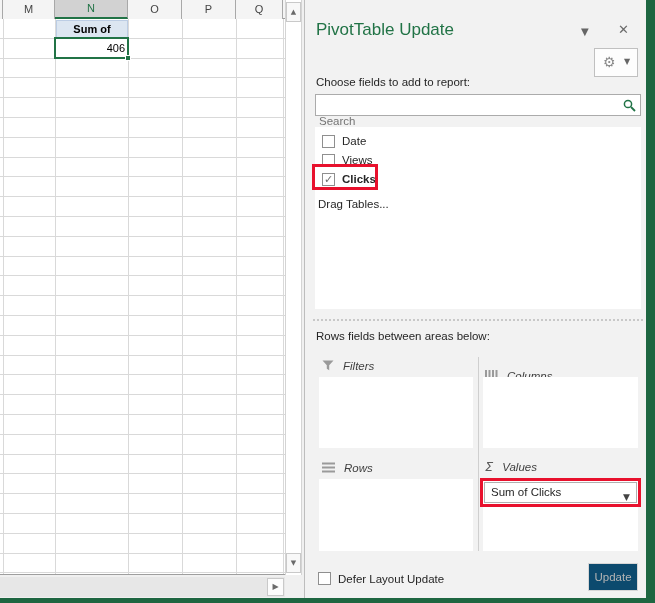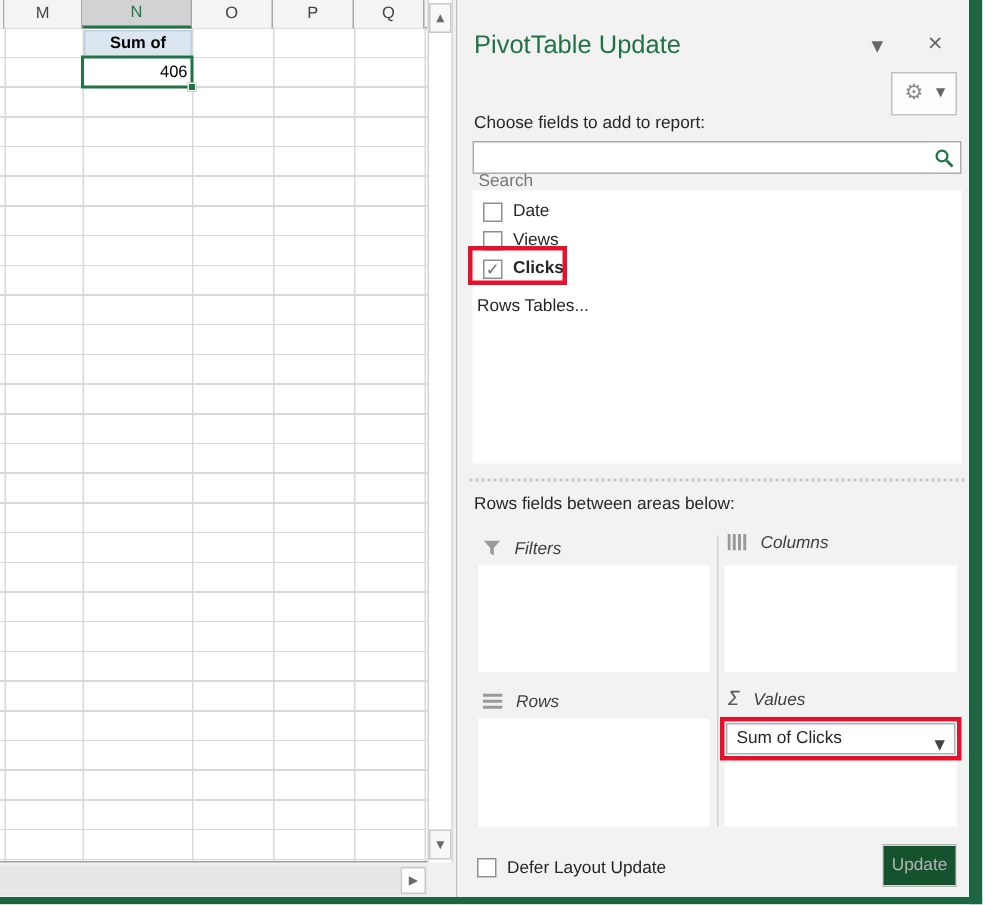--- a/index.html
+++ b/index.html
@@ -57,21 +57,21 @@
   .area-head .aicon { margin-right:9px; display:inline-flex; }
   .area-box { position:absolute; background:#fff; }
   .area-div { position:absolute; left:173px; top:357px; width:1px; height:194px; background:#cfcfcf; }
   .sigma { font-size:13px; color:#5a5a5a; font-family:"DejaVu Sans",sans-serif; line-height:13px; }
 
   .val-item { position:absolute; left:179px; top:482px; width:153px; height:21px; background:#fff; border:1px solid #b0b0b0;
               line-height:19px; padding-left:6px; color:#262626; }
   .val-caret { position:absolute; right:6px; top:0; font-size:9px; color:#444; font-family:"DejaVu Sans",sans-serif; }
 
   .defer-row { position:absolute; left:13px; top:572px; display:flex; align-items:center; }
-  .update-btn { position:absolute; left:283px; top:563px; width:50px; height:28px; background:#14532d; border:1px solid #d6d6d6;
+  .update-btn { position:absolute; left:283px; top:563px; width:50px; height:28px; background:#0c4a6e; border:1px solid #d6d6d6;
                 color:#b4b4b4; text-align:center; line-height:26px; }
 
   
   .annot { position:absolute; border:3px solid #e8112d; background:transparent; z-index:50; }
 
   
   .frame-right { position:absolute; left:646px; top:0; width:9px; height:603px; background:#1e6641; z-index:60; }
   .frame-bottom { position:absolute; left:0; top:598px; width:655px; height:5px; background:#1e6641; z-index:60; }
 </style>
 </head>
@@ -144,37 +144,37 @@
         <span class="field-label">Date</span>
       </div>
       <div class="field-row" style="top:25px;text-decoration:underline;">
         <span class="cbx"></span>
         <span class="field-label">Views</span>
       </div>
       <div class="field-row" style="top:44px;">
         <span class="cbx">✓</span>
         <span class="field-label bold">Clicks</span>
       </div>
-      <div class="more-tables">Rows Tables...</div>
+      <div class="more-tables">Drag Tables...</div>
     </div>
 
     <div class="dotted-sep"></div>
     <div class="drag-label">Rows fields between areas below:</div>
 
     <div class="area-div"></div>
 
     <div class="area-head" style="left:17px; top:358px;">
       <span class="aicon">
         <svg width="12" height="11" viewBox="0 0 12 11">
             <path d="M0.5 0.5 h11 l-4.3 4.8 v5 l-2.4 -1.5 v-3.5 z" fill="#9a9a9a"></path>
           </svg>
       </span>
       <span>Filters</span>
     </div>
-    <div class="area-head" style="left:180px; top:354px;">
+    <div class="area-head" style="left:180px; top:368px;">
       <span class="aicon">
         <svg width="13" height="11" viewBox="0 0 13 11">
             <rect x="0" y="0" width="2" height="11" fill="#9a9a9a"></rect>
             <rect x="3.5" y="0" width="2" height="11" fill="#9a9a9a"></rect>
             <rect x="7" y="0" width="2" height="11" fill="#9a9a9a"></rect>
             <rect x="10.5" y="0" width="2" height="11" fill="#9a9a9a"></rect>
           </svg>
       </span>
       <span>Columns</span>
     </div>

